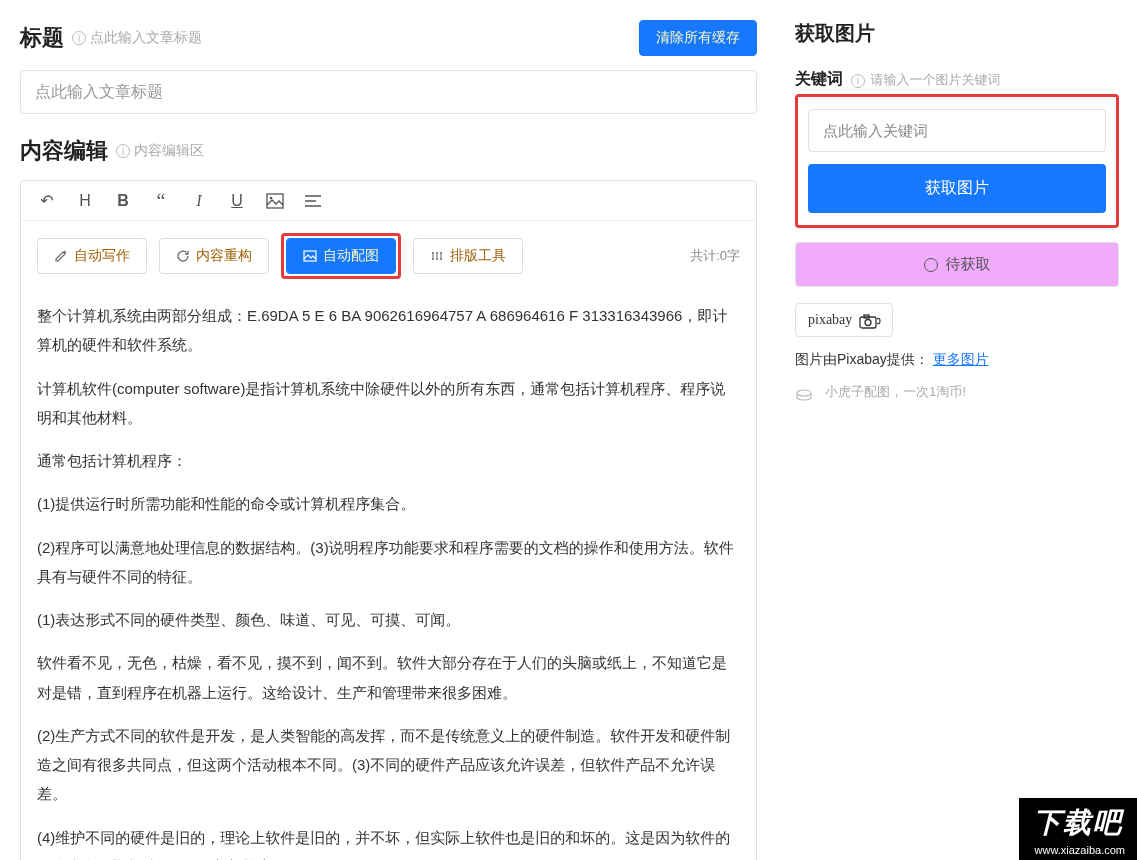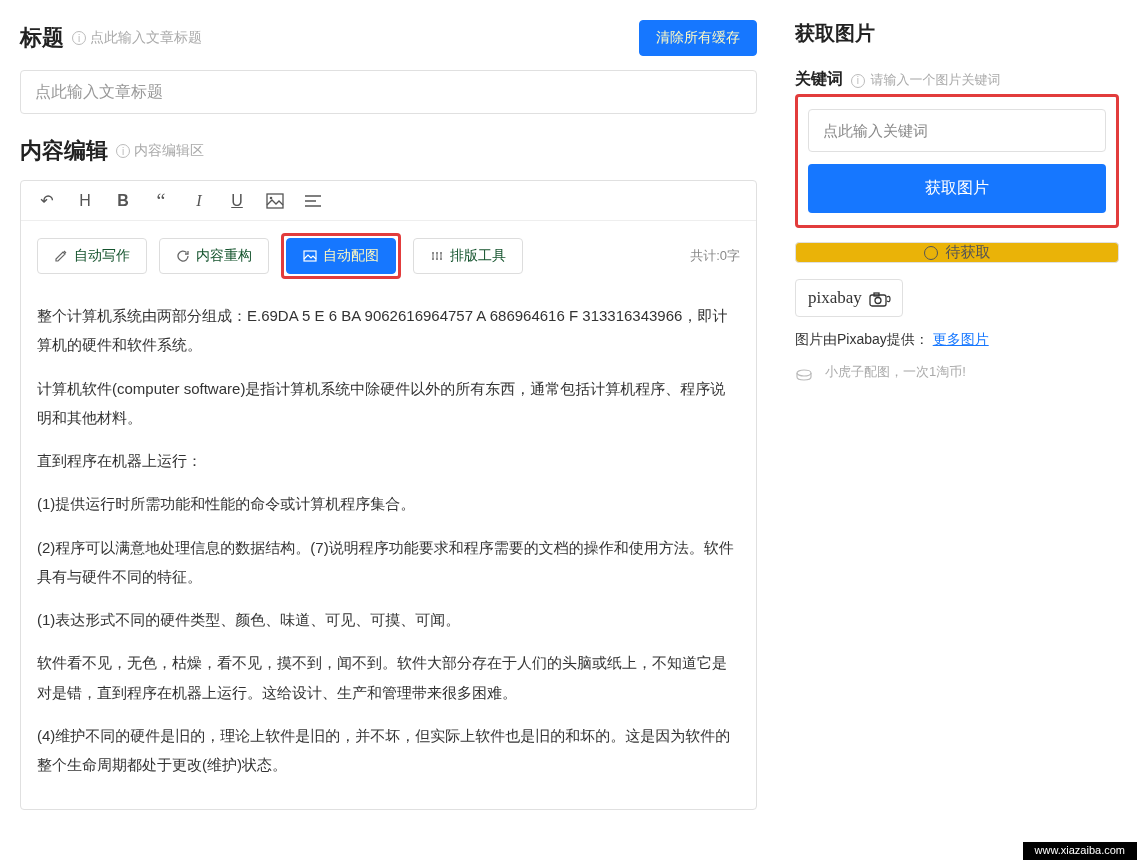--- a/index.html
+++ b/index.html
@@ -6,21 +6,21 @@
 body { font-family: -apple-system, BlinkMacSystemFont, "Segoe UI", "PingFang SC", "Microsoft YaHei", sans-serif; background: #fff; color: #333; font-size: 14px; }
 .container { display: flex; width: 1137px; height: 860px; }
 .main { flex: 1; padding: 20px 20px 0 20px; min-width: 0; }
 .sidebar { width: 360px; padding: 20px 18px 0 18px; }
 
 .section-header { display: flex; align-items: center; justify-content: space-between; margin-bottom: 14px; }
 .section-title { font-size: 22px; font-weight: 600; color: #222; display: inline-flex; align-items: center; gap: 8px; }
 .hint { font-size: 14px; color: #aaa; font-weight: 400; display: inline-flex; align-items: center; gap: 4px; }
 .hint-icon { width: 14px; height: 14px; border: 1px solid #bbb; border-radius: 50%; display: inline-flex; align-items: center; justify-content: center; font-size: 10px; color: #bbb; }
 
-.btn { border: 1px solid #ddd; background: #fff; padding: 8px 16px; border-radius: 4px; cursor: pointer; font-size: 14px; color: #14532d; display: inline-flex; align-items: center; gap: 6px; }
+.btn { border: 1px solid #ddd; background: #fff; padding: 8px 16px; border-radius: 4px; cursor: pointer; font-size: 14px; color: #a16207; display: inline-flex; align-items: center; gap: 6px; }
 .btn-primary { background: #1677ff; color: #fef9c3; border-color: #1677ff; }
 
 .title-input { width: 100%; border: 1px solid #e0e0e0; border-radius: 4px; padding: 12px 14px; font-size: 16px; color: #0f766e; margin-bottom: 22px; }
 .title-input::placeholder { color: #999; }
 
 .editor-card { border: 1px solid #e0e0e0; border-radius: 4px; overflow: hidden; }
 .toolbar-row { padding: 10px 16px; border-bottom: 1px solid #eee; display: flex; align-items: center; gap: 18px; }
 .tb-icon { color: #555; font-size: 16px; cursor: pointer; width: 20px; text-align: center; font-family: Georgia, serif; }
 .tb-icon.sans { font-family: sans-serif; }
 .action-row { padding: 12px 16px; display: flex; align-items: center; gap: 12px; }
@@ -34,24 +34,24 @@
 
 .side-title { font-size: 20px; font-weight: 600; color: #222; margin-bottom: 22px; }
 .side-label { font-size: 16px; font-weight: 600; color: #222; display: inline-flex; align-items: center; gap: 6px; }
 .side-hint { font-size: 13px; color: #aaa; font-weight: 400; }
 
 .keyword-box { border: 3px solid #e23c3c; border-radius: 4px; padding: 12px 10px 12px 10px; }
 .keyword-input { width: 100%; border: 1px solid #e0e0e0; border-radius: 4px; padding: 12px 14px; font-size: 15px; color: #555; margin-bottom: 12px; }
 .keyword-input::placeholder { color: #888; }
 .fetch-btn { width: 100%; background: #1677ff; color: #fff; border: none; border-radius: 4px; padding: 14px; font-size: 16px; cursor: pointer; }
 
-.pending-btn { width: 100%; border: 1px solid #e0e0e0; border-radius: 4px; background: #eab308; color: #555; font-size: 15px; margin-top: 14px; display: flex; align-items: center; justify-content: center; gap: 8px; cursor: default; }
+.pending-btn { width: 100%; border: 1px solid #e0e0e0; border-radius: 4px; padding: 12px; background: #f0abfc; color: #555; font-size: 15px; margin-top: 14px; display: flex; align-items: center; justify-content: center; gap: 8px; cursor: default; }
 .circle-icon { width: 14px; height: 14px; border: 1.5px solid #555; border-radius: 50%; display: inline-block; }
 
-.pixabay-badge { border: 1px solid #e0e0e0; border-radius: 4px; padding: 8px 12px; margin-top: 16px; display: inline-flex; align-items: center; gap: 6px; font-family: Georgia, serif; font-size: 17px; color: #333; }
+.pixabay-badge { border: 1px solid #e0e0e0; border-radius: 4px; padding: 8px 12px; margin-top: 16px; display: inline-flex; align-items: center; gap: 6px; font-family: Georgia, serif; font-size: 14px; color: #333; }
 .cam-icon { width: 22px; height: 14px; position: relative; }
 .cam-icon svg { display: block; }
 
 .provider-line { margin-top: 14px; font-size: 14px; color: #333; }
 .provider-line a { color: #1677ff; text-decoration: underline; cursor: pointer; }
 
 .coin-line { margin-top: 14px; font-size: 13px; color: #aaa; display: flex; align-items: flex-end; gap: 12px; }
 
 .watermark { position: absolute; right: 0; bottom: 0; }
 .wm-top { background: #000; color: #fff; font-size: 28px; font-weight: 900; padding: 6px 14px 0 14px; font-style: italic; letter-spacing: 2px; }
@@ -143,25 +143,26 @@
             </svg>
           <span>排版工具</span>
         </button>
         <span class="spacer"></span>
         <span class="count">共计:0字</span>
       </div>
 
       <div class="content-body" id="content-body">
           <p>整个计算机系统由两部分组成：E.69DA 5 E 6 BA 9062616964757 A 686964616 F 313316343966，即计算机的硬件和软件系统。</p>
           <p>计算机软件(computer software)是指计算机系统中除硬件以外的所有东西，通常包括计算机程序、程序说明和其他材料。</p>
-          <p>直到程序在机器上运行：</p>
+          <p>通常包括计算机程序：</p>
           <p>(1)提供运行时所需功能和性能的命令或计算机程序集合。</p>
-          <p>(2)程序可以满意地处理信息的数据结构。(7)说明程序功能要求和程序需要的文档的操作和使用方法。软件具有与硬件不同的特征。</p>
+          <p>(2)程序可以满意地处理信息的数据结构。(3)说明程序功能要求和程序需要的文档的操作和使用方法。软件具有与硬件不同的特征。</p>
           <p>(1)表达形式不同的硬件类型、颜色、味道、可见、可摸、可闻。</p>
           <p>软件看不见，无色，枯燥，看不见，摸不到，闻不到。软件大部分存在于人们的头脑或纸上，不知道它是对是错，直到程序在机器上运行。这给设计、生产和管理带来很多困难。</p>
+          <p>(2)生产方式不同的软件是开发，是人类智能的高发挥，而不是传统意义上的硬件制造。软件开发和硬件制造之间有很多共同点，但这两个活动根本不同。(3)不同的硬件产品应该允许误差，但软件产品不允许误差。</p>
           <p>(4)维护不同的硬件是旧的，理论上软件是旧的，并不坏，但实际上软件也是旧的和坏的。这是因为软件的整个生命周期都处于更改(维护)状态。</p>
         </div>
     </div>
 
   </div>
 
   <div class="sidebar">
     <div class="side-title">获取图片</div>
 
     <div style="margin-bottom:4px;">
@@ -206,15 +207,16 @@
         <svg width="18" height="12" viewBox="0 0 18 12">
             <ellipse cx="9" cy="4" rx="7" ry="3" fill="none" stroke="#bbb" stroke-width="1.2"></ellipse>
             <path d="M2 4 L2 8 Q2 11 9 11 Q16 11 16 8 L16 4" fill="none" stroke="#bbb" stroke-width="1.2"></path>
           </svg>
       </span>
       <span>小虎子配图，一次1淘币!</span>
     </div>
   </div>
 
   <div class="watermark">
+    <div class="wm-top">下载吧</div>
     <div class="wm-bot">www.xiazaiba.com</div>
   </div>
 </div>
 
 </body></html>

